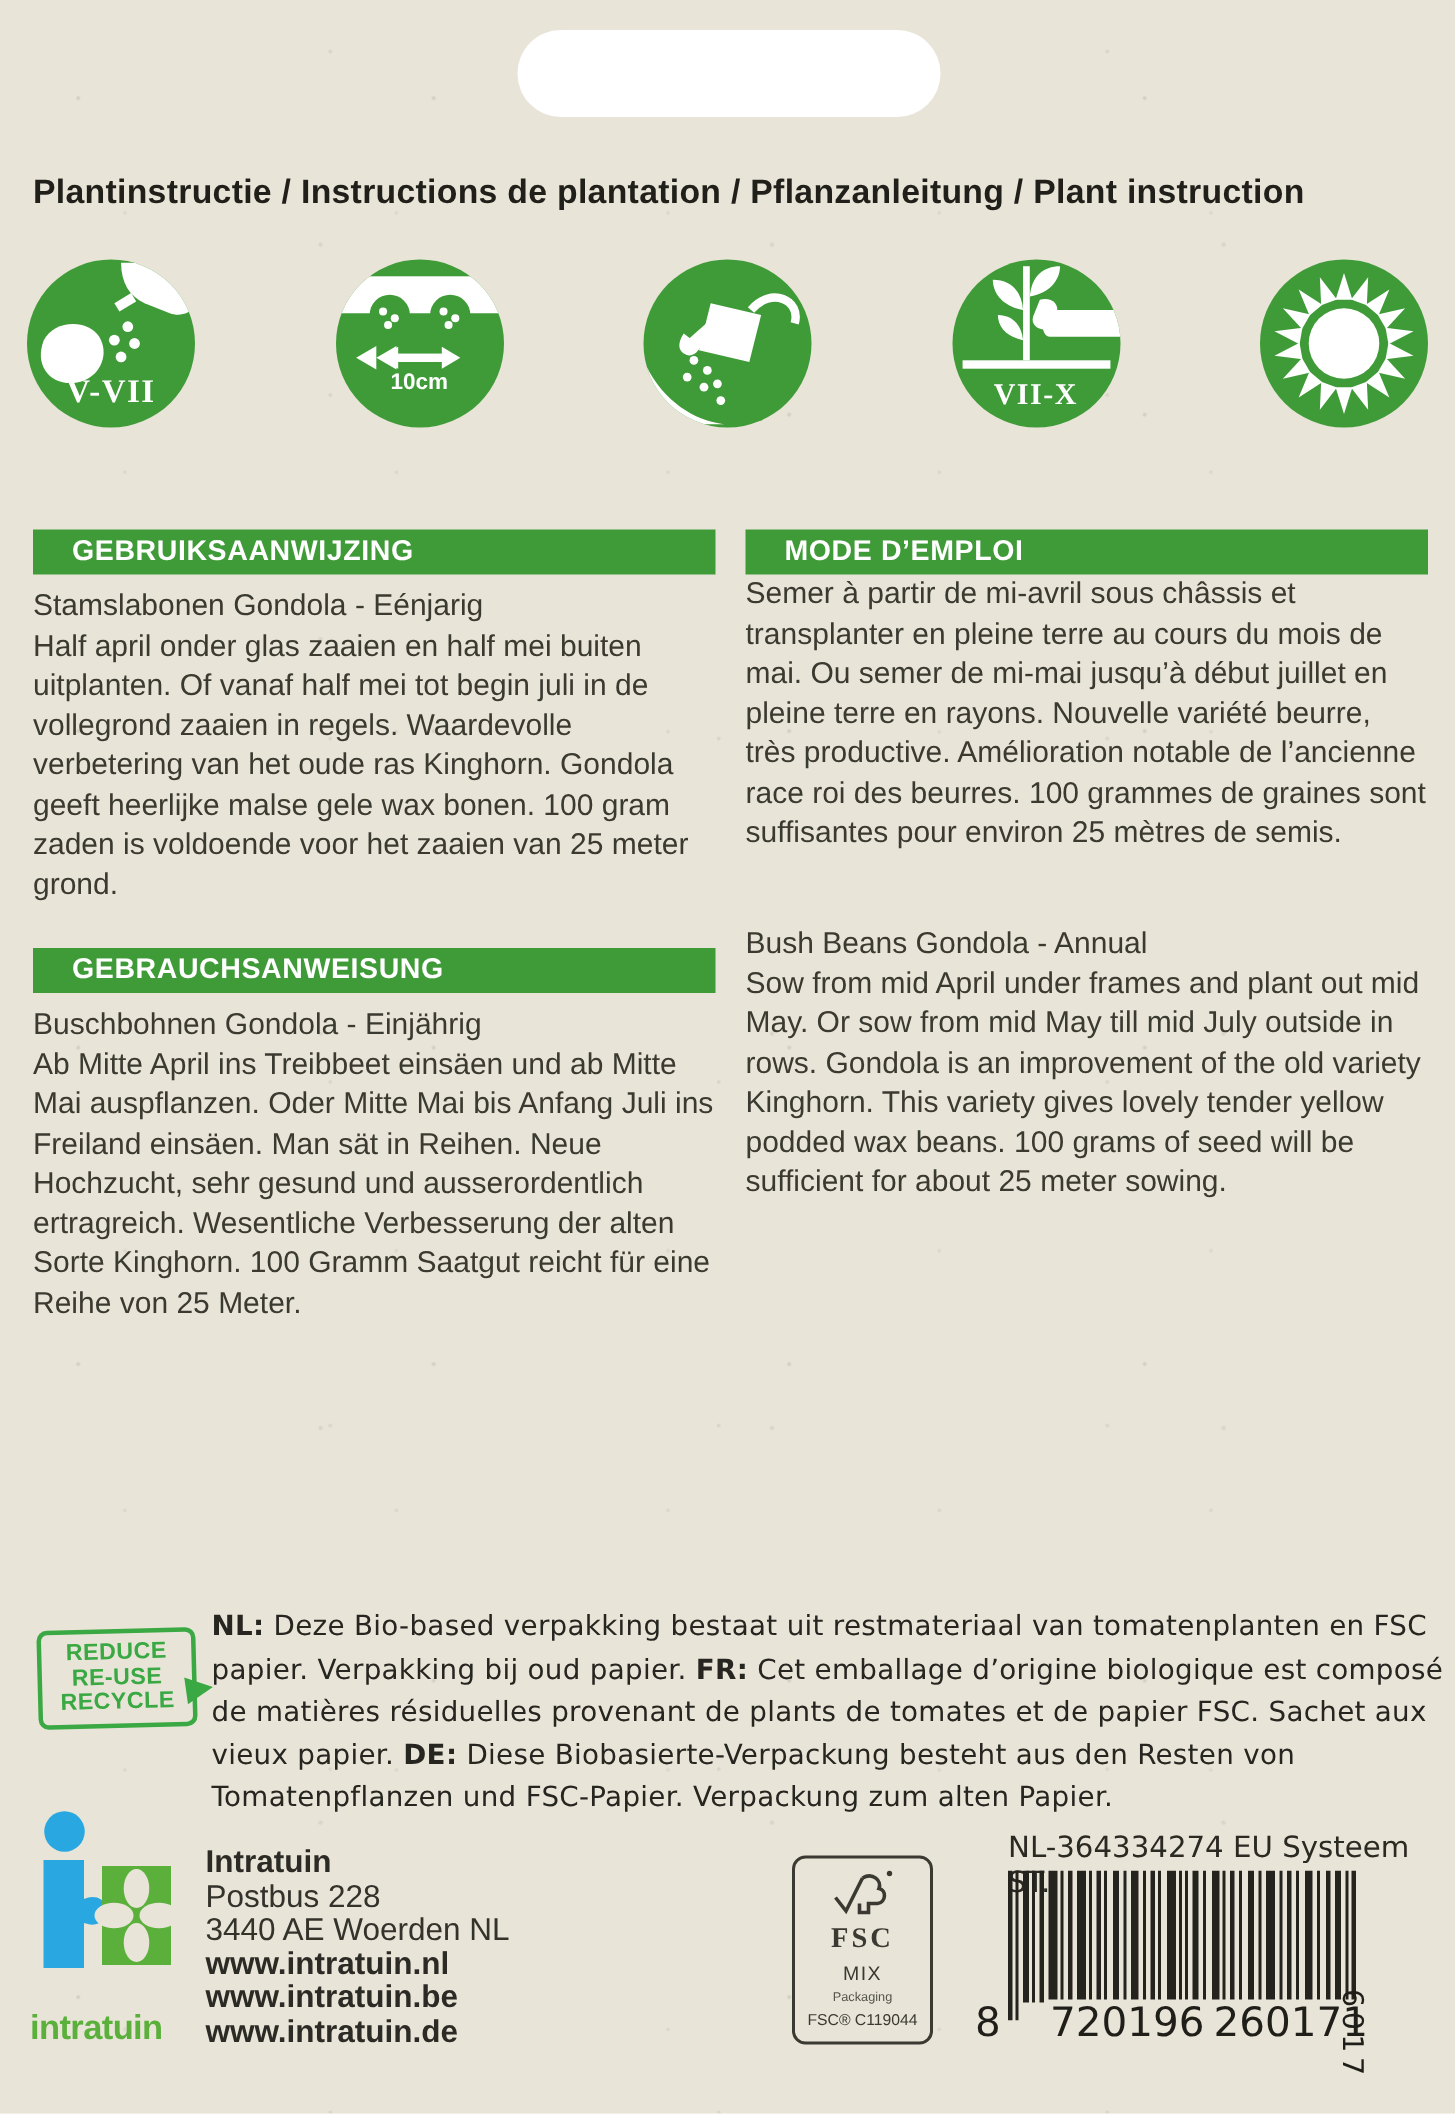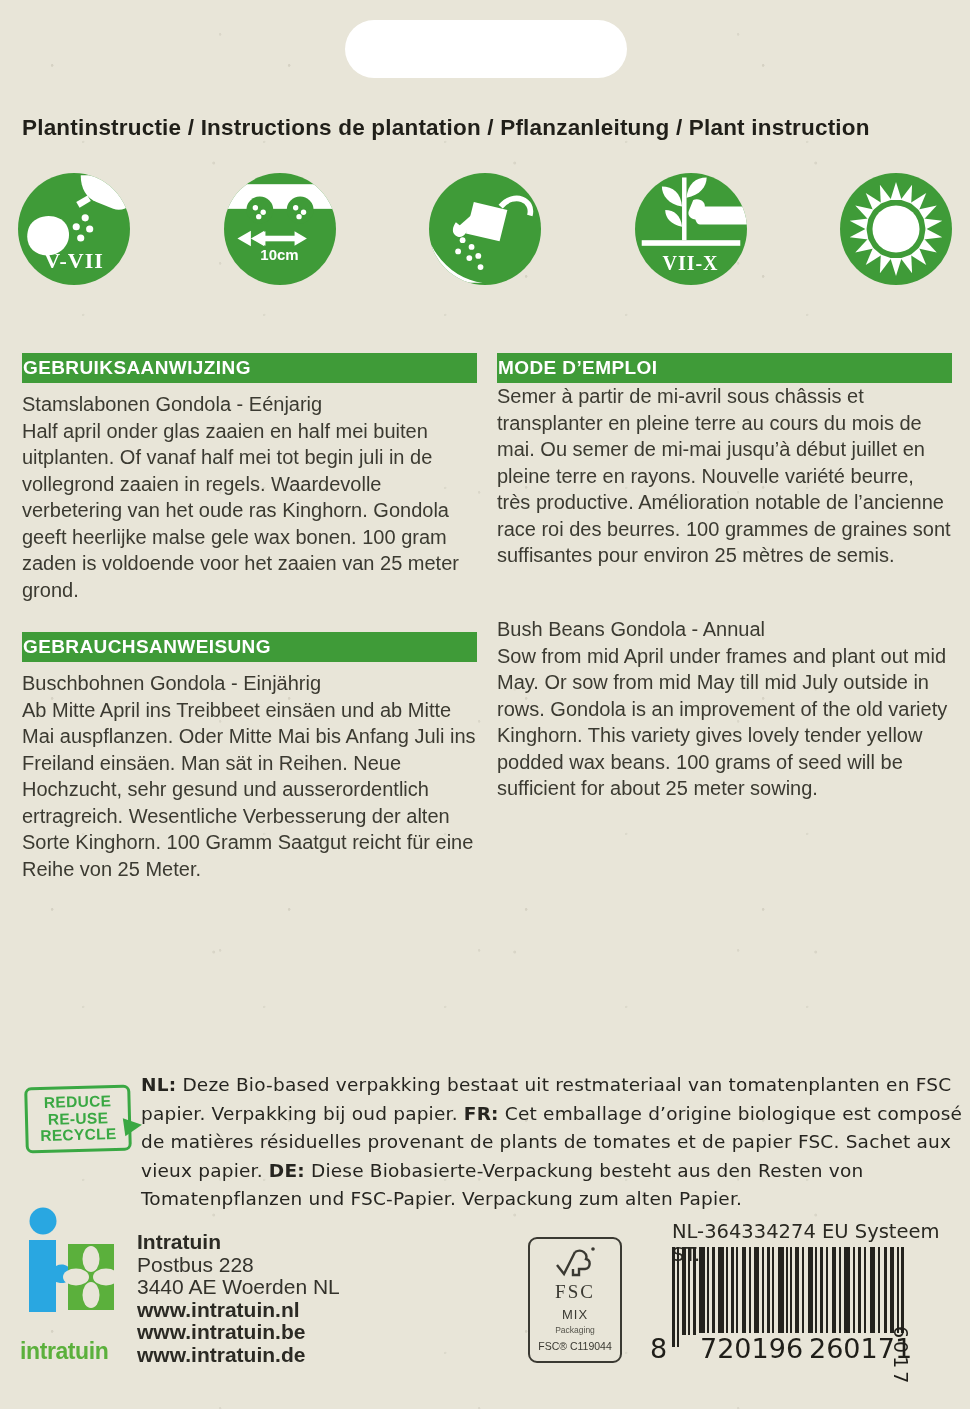--- a/index.html
+++ b/index.html
@@ -31,21 +31,21 @@
   .lbl-m3{bottom:22px; width:100%; text-align:center; font-size:15px;}
   .lbl-g4{left:58px; top:45px; font-size:15px; color:#3f9b38;}
 
   
   .section{position:absolute; width:455px;}
   .sec-nl{left:22px;  top:353px;}
   .sec-fr{left:497px; top:353px;}
   .sec-de{left:22px;  top:632px;}
   .sec-en{left:497px; top:608px;}
   .sec-header{background:#3f9b38; color:#fff; font-weight:bold; font-size:19px;
-    height:30px; line-height:30px; padding-left:1px; letter-spacing:.4px;}
+    height:30px; line-height:30px; padding-left:26px; letter-spacing:.4px;}
   .sec-sub{margin-top:8px; font-size:20px; line-height:26.5px;}
   .sec-body{font-size:20px; line-height:26.5px;}
 
   
   .recycle-badge{position:absolute; left:25px; top:1086px; width:96px;
     border:3px solid #3aa843; border-radius:7px; transform:rotate(-1.5deg);
     padding:5px 2px; text-align:center; color:#3aa843; font-weight:bold;
     font-size:15.5px; line-height:16.5px; letter-spacing:.3px; background:rgba(232,229,216,.6);}
   .recycle-tail{position:absolute; left:124px; top:1117px; width:0; height:0;
     border-top:9px solid transparent; border-bottom:9px solid transparent;
@@ -58,21 +58,21 @@
   
   .logo-mark{position:absolute; left:20px; top:1206px; width:102px; height:126px;}
   .brand-word{position:absolute; left:20px; top:1338px; width:110px;
     font-size:23px; font-weight:bold; color:#5bb03c; letter-spacing:-.4px;}
   .address{position:absolute; left:137px; top:1231px; font-size:21px; line-height:22.5px; color:#33322b;}
   .address .b{font-weight:bold; color:#2b2a24;}
 
   .fsc-box{position:absolute; left:528px; top:1237px; width:90px; height:122px;
     border:2px solid #3a3932; border-radius:9px; text-align:center; color:#3a3932;}
   .fsc-tree{margin-top:6px;}
-  .fsc-name{font-family:"Liberation Serif", serif; font-weight:normal; font-size:19px; letter-spacing:2px; margin-top:-2px;text-align:center;}
+  .fsc-name{font-family:"Liberation Serif", serif; font-weight:bold; font-size:19px; letter-spacing:2px; margin-top:-2px;text-align:center;}
   .fsc-mix{font-size:13px; margin-top:4px; letter-spacing:1px;}
   .fsc-pack{font-size:8.5px; margin-top:3px; color:#55544b;}
   .fsc-lic{font-size:10.5px; margin-top:5px;}
 
   .product-code{position:absolute; left:672px; top:1220px; font-family:"DejaVu Sans", sans-serif;
     font-size:19.5px; color:#2a2922;}
   .barcode{position:absolute; left:650px; top:1247px; width:262px; height:113px;}
   .barcode svg{position:absolute; left:22px; top:0;}
   .bc-digits{position:absolute; bottom:-4px; left:0; width:100%;
     font-family:"DejaVu Sans", sans-serif; font-size:27px; color:#1f1e19;}

